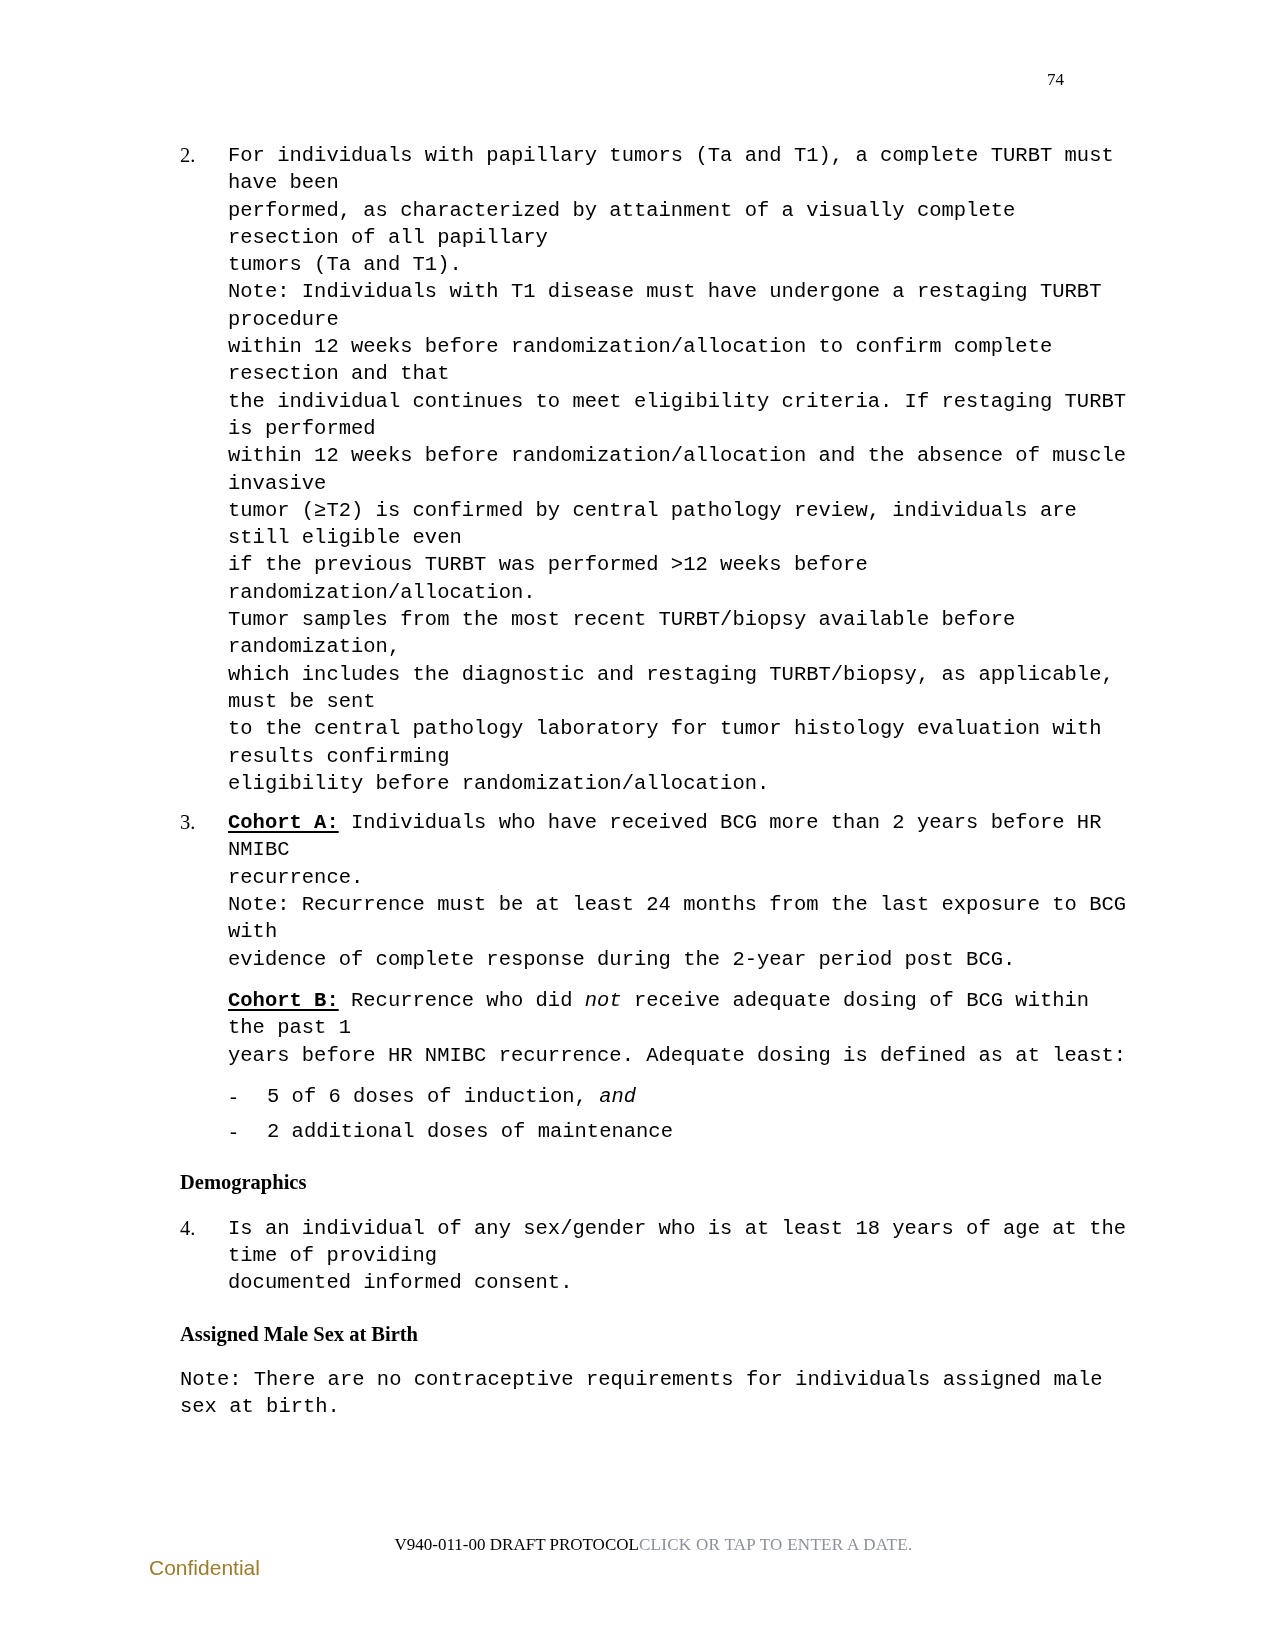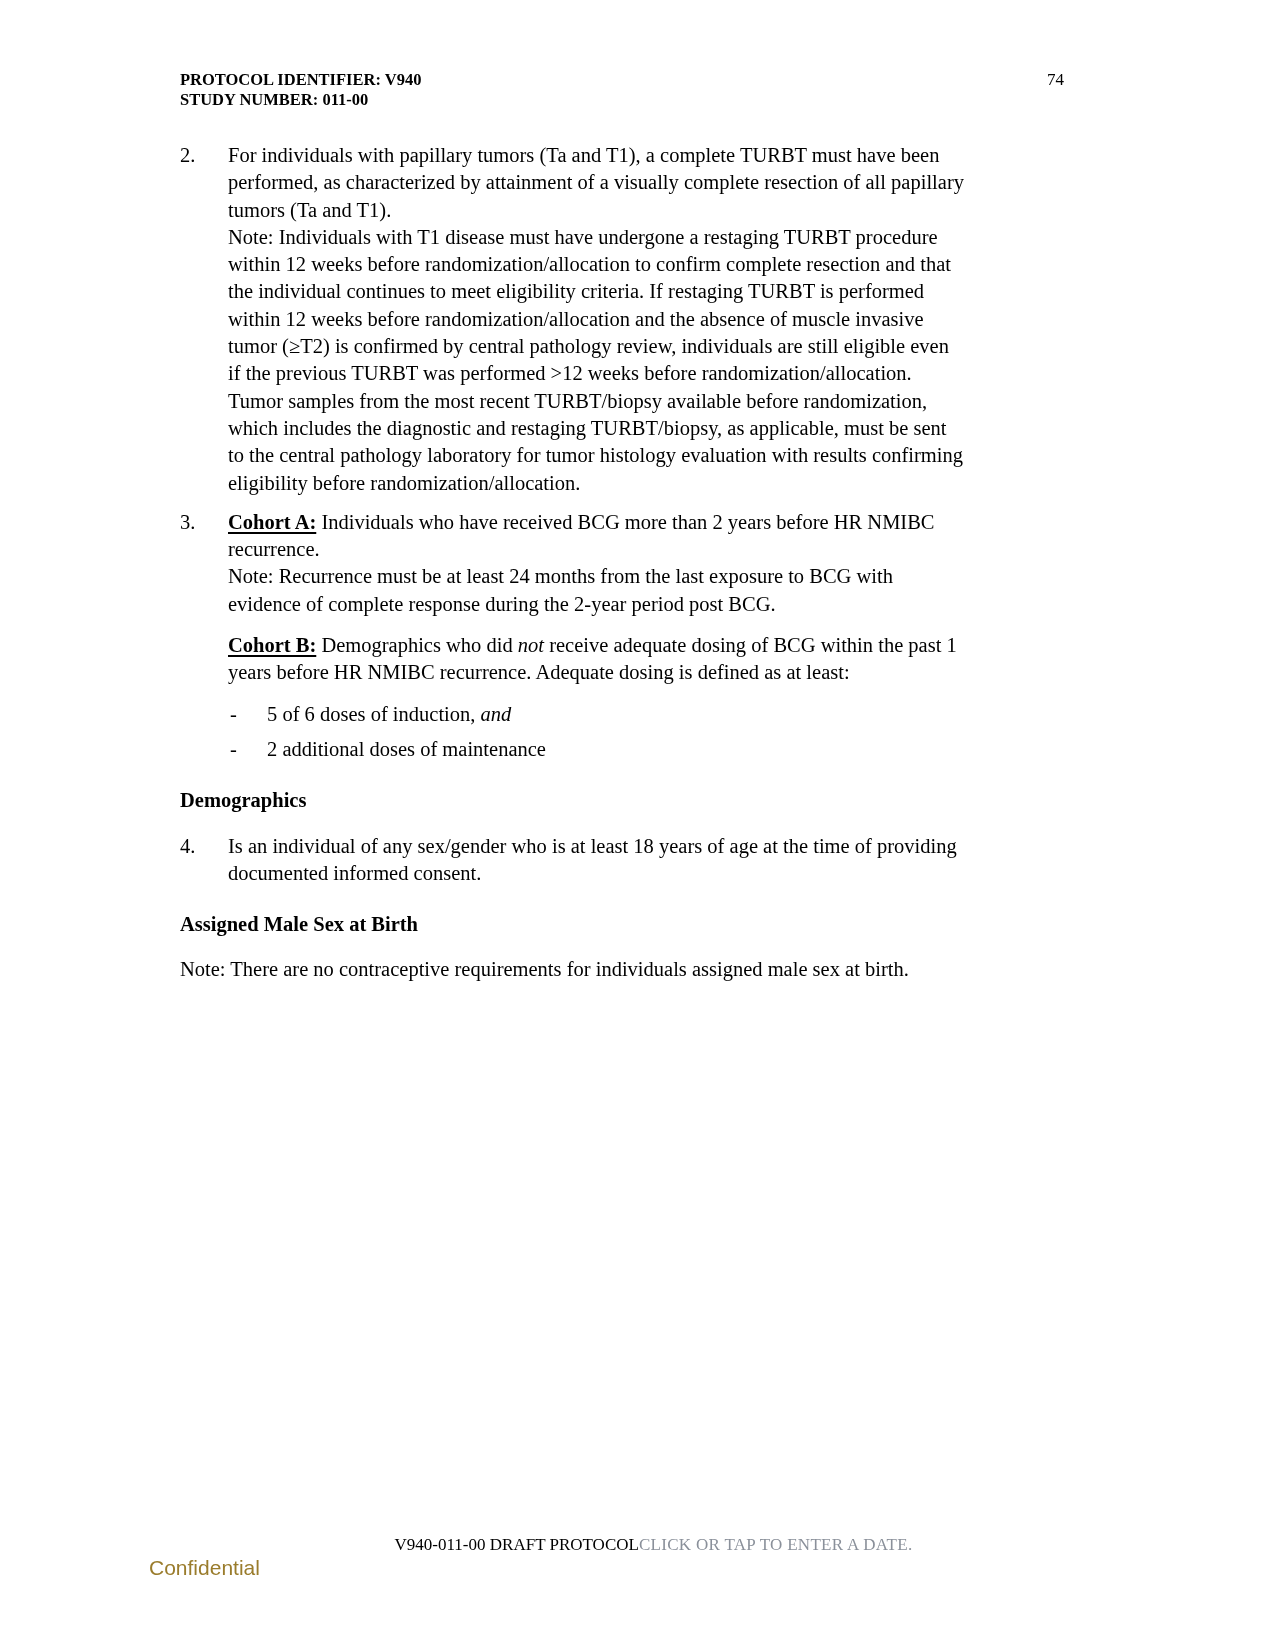--- a/index.html
+++ b/index.html
@@ -32,21 +32,21 @@
 
   
   .doc-body {
     position: absolute;
     top: 142px;
     left: 180px;
     width: 955px;
     font-size: 20.5px;
     line-height: 27.3px;
   }
-  .para { margin: 0; white-space: pre-line; }
+  .para { margin: 0; white-space: pre-line; font-family: Liberation Mono, monospace; }
   .list-item { position: relative; padding-left: 48px; }
   .list-num { position: absolute; left: 0; top: 0; }
   .b { font-weight: bold; }
   .i { font-style: italic; }
   .u { text-decoration: underline; text-decoration-thickness: 2px; text-underline-offset: 3px; }
   .mt12 { margin-top: 12px; }
   .mt14 { margin-top: 14px; }
   .mt8  { margin-top: 8px; }
   .dash-item { position: relative; padding-left: 37px; margin-left: 2px; }
   .dash { position: absolute; left: 0; top: 0; }
@@ -80,24 +80,20 @@
     font-size: 21px;
     color: #9a7c2c;
     margin-top: 1px;
   }
 </style>
 </head>
 <body>
 
 <div class="page">
 
-  <header class="doc-header">
-    <div class="header-line"><span class="lbl">PROTOCOL IDENTIFIER:</span> <span class="val">V940</span></div>
-    <div class="header-line"><span class="lbl">STUDY NUMBER:</span> <span class="val">011-00</span></div>
-  </header>
   <div class="page-number">74</div>
 
   <main class="doc-body">
 
     <div class="list-item">
       <span class="list-num">2.</span>
       <p class="para">For individuals with papillary tumors (Ta and T1), a complete TURBT must have been
 performed, as characterized by attainment of a visually complete resection of all papillary
 tumors (Ta and T1).</p>
       <p class="para">Note: Individuals with T1 disease must have undergone a restaging TURBT procedure
@@ -111,21 +107,21 @@
 to the central pathology laboratory for tumor histology evaluation with results confirming
 eligibility before randomization/allocation.</p>
     </div>
 
     <div class="list-item mt12">
       <span class="list-num">3.</span>
       <p class="para mt12"><span class="b u">Cohort A:</span><span> Individuals who have received BCG more than 2 years before HR NMIBC
 recurrence.</span></p>
       <p class="para">Note: Recurrence must be at least 24 months from the last exposure to BCG with
 evidence of complete response during the 2-year period post BCG.</p>
-      <p class="para mt14"><span class="b u">Cohort B:</span><span> Demographics who did </span><span class="i">not</span><span> receive adequate dosing of BCG within the past 1
+      <p class="para mt14"><span class="b u">Cohort B:</span><span> Recurrence who did </span><span class="i">not</span><span> receive adequate dosing of BCG within the past 1
 years before HR NMIBC recurrence. Adequate dosing is defined as at least:</span></p>
       <div class="dash-item mt14">
         <span class="dash">-</span>
         <p class="para"><span>5 of 6 doses of induction, </span><span class="i">and</span></p>
       </div>
       <div class="dash-item mt8">
         <span class="dash">-</span>
         <p class="para">2 additional doses of maintenance</p>
       </div>
     </div>

